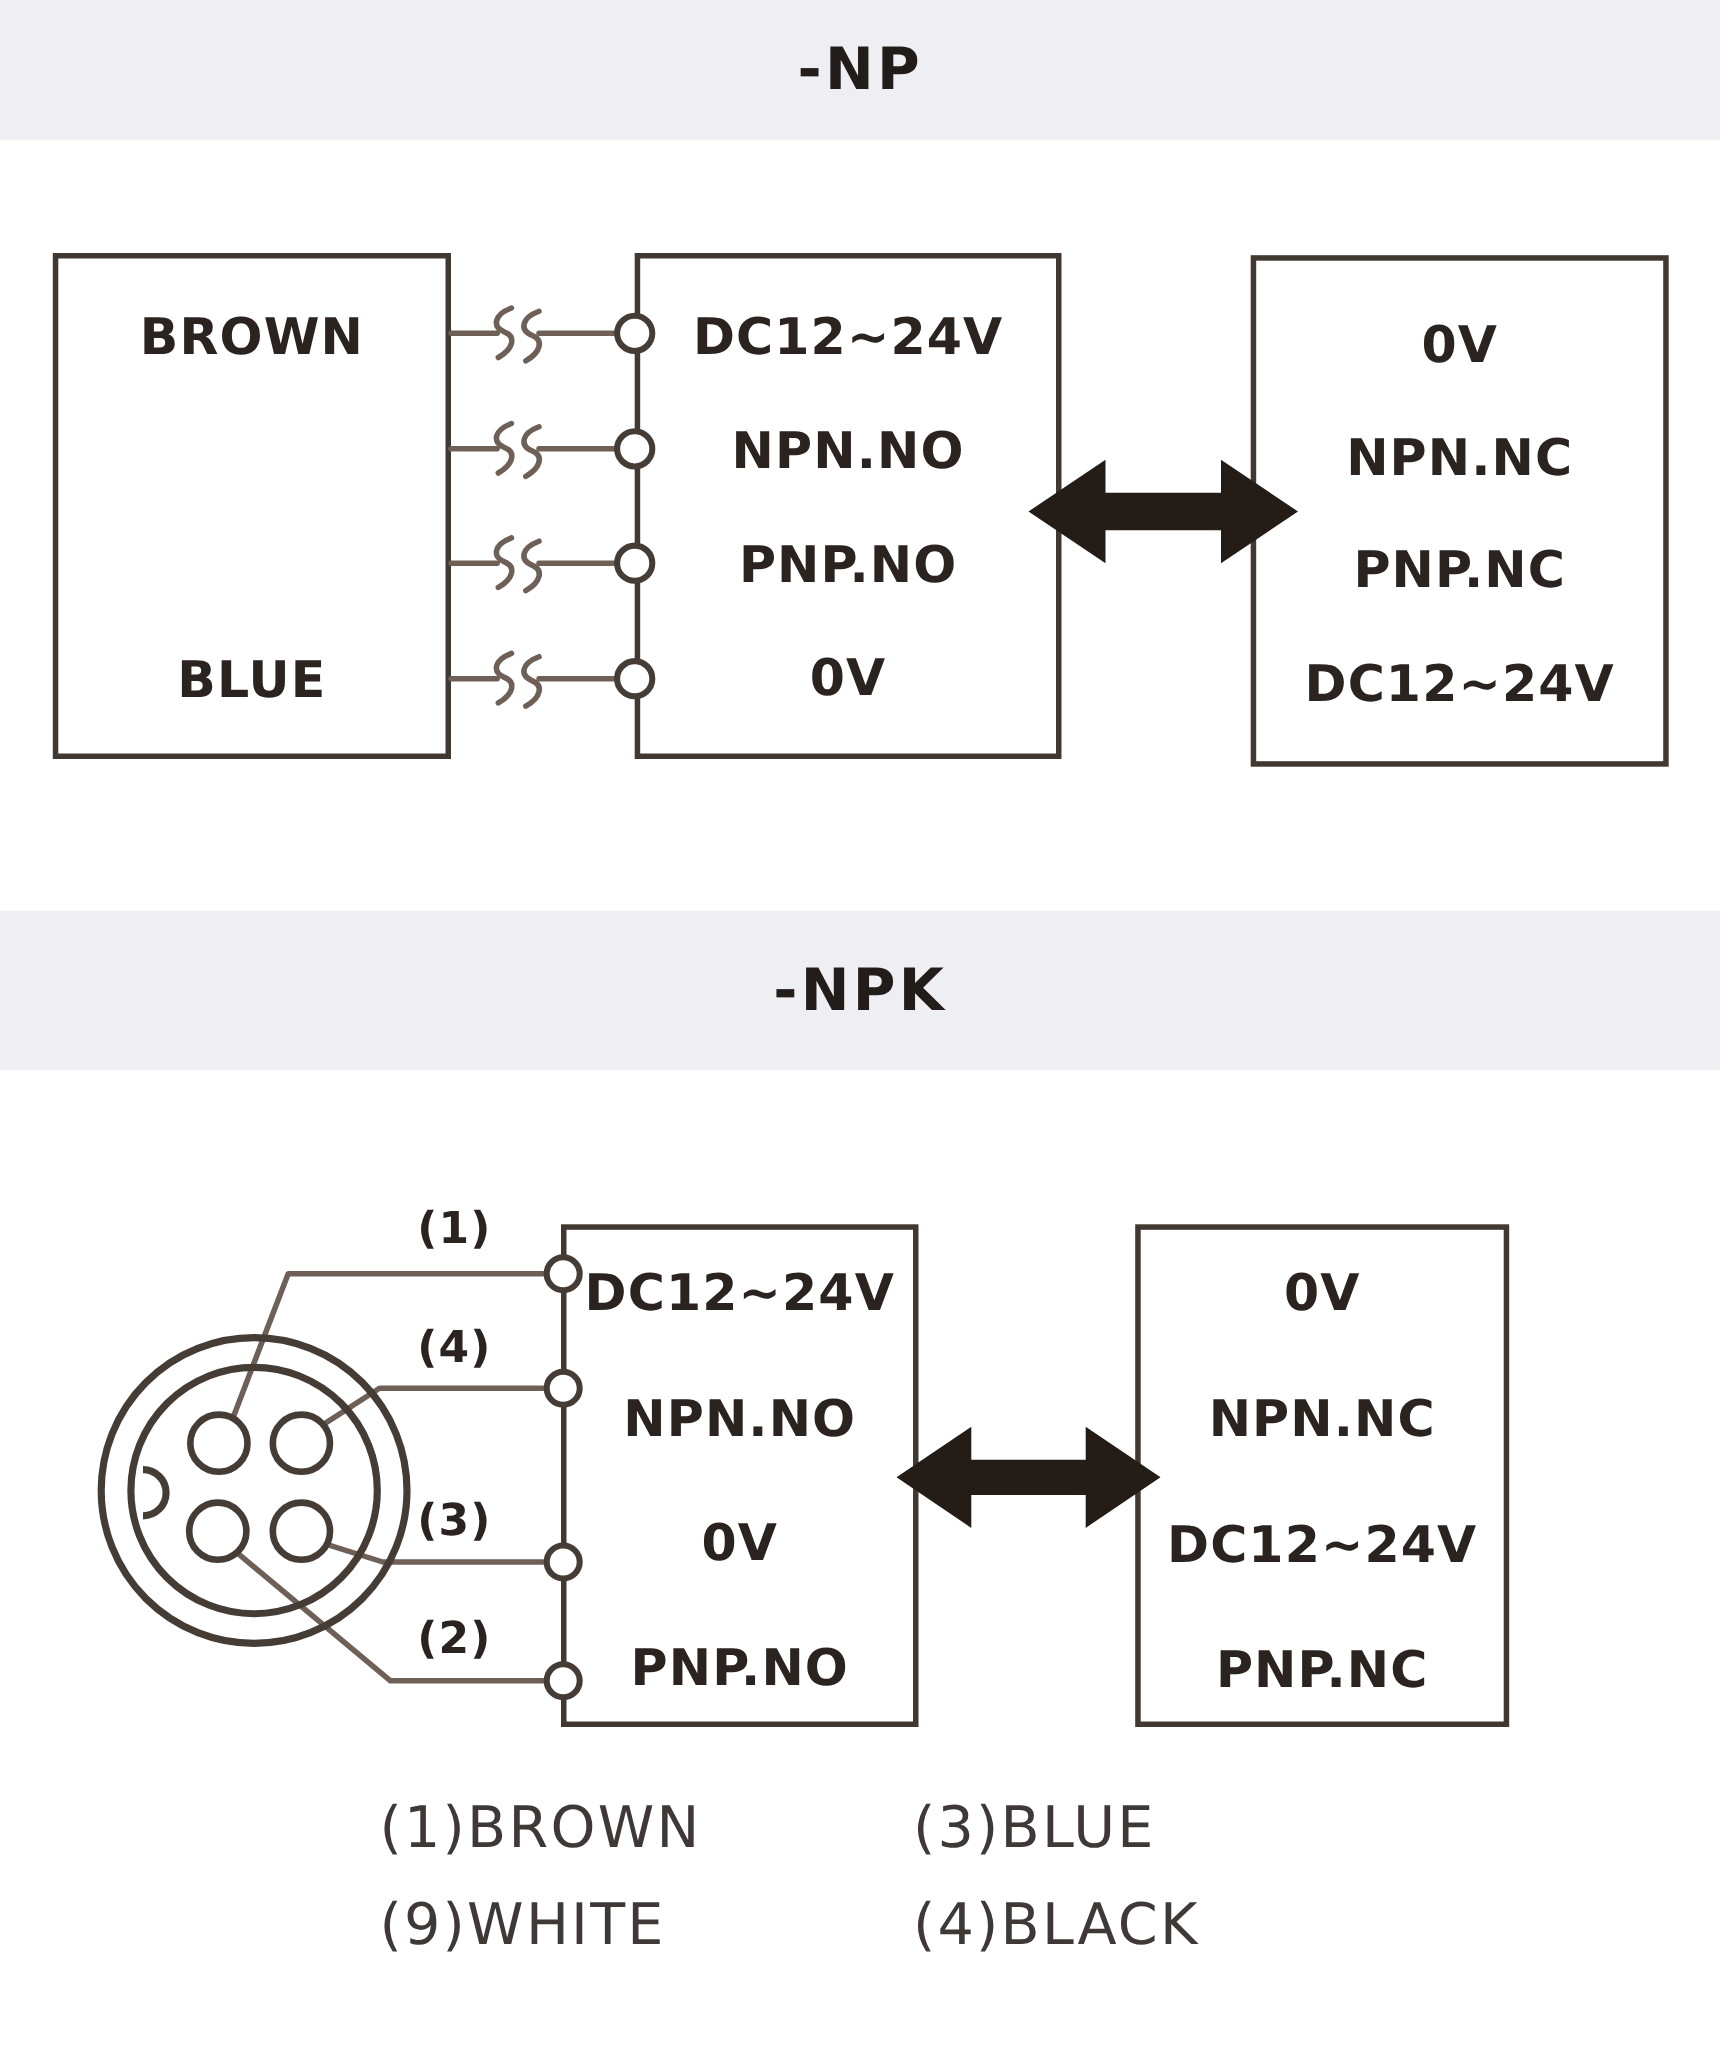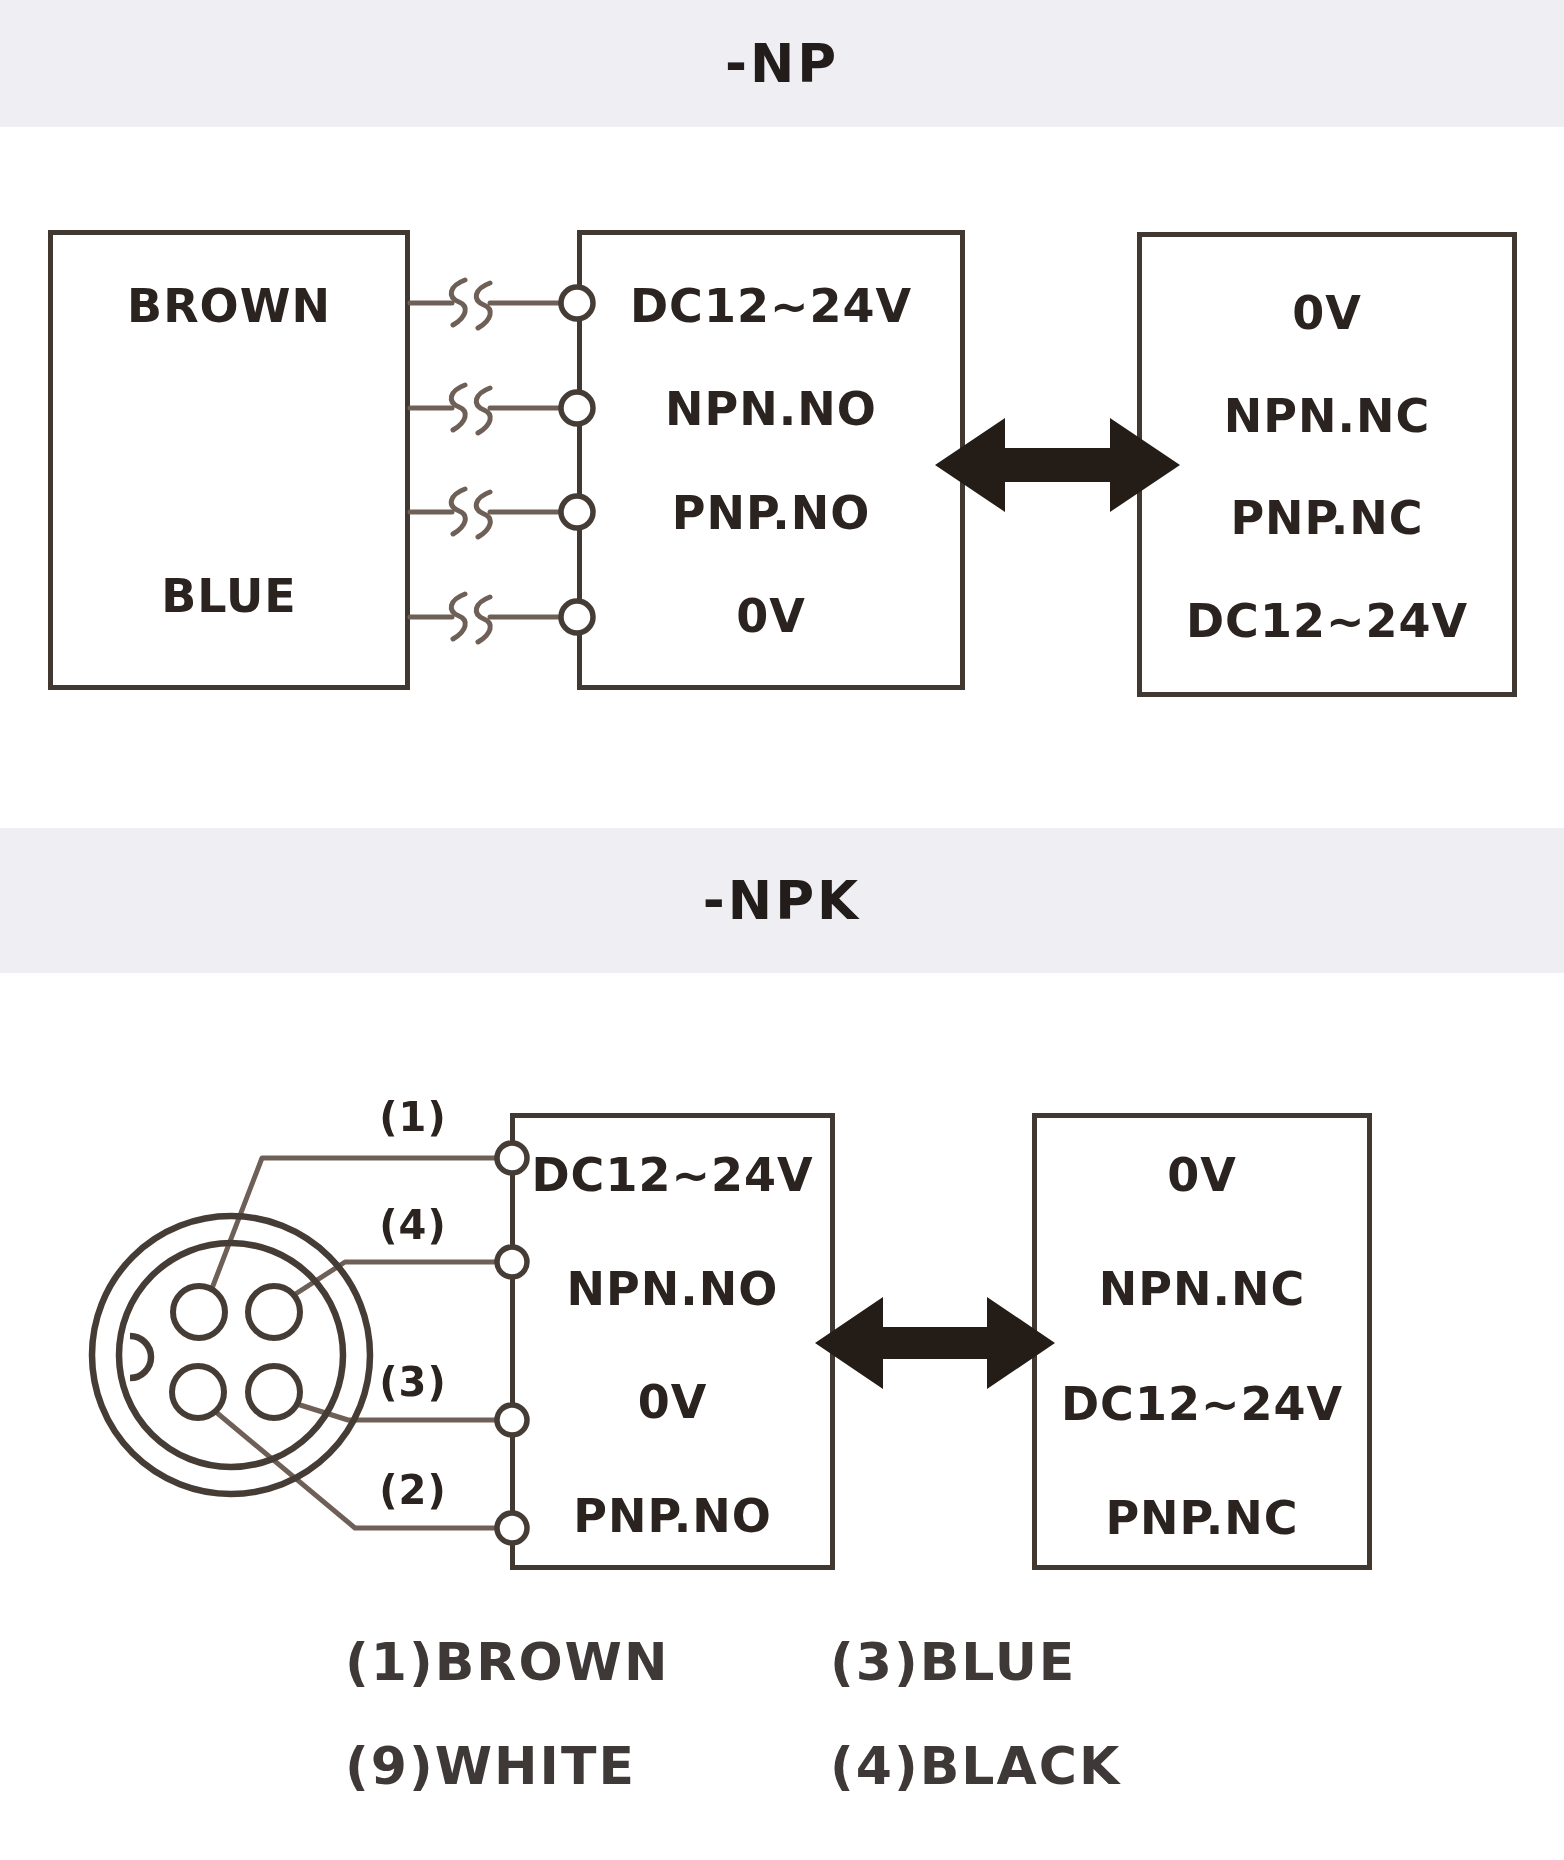--- a/index.html
+++ b/index.html
@@ -25,37 +25,37 @@
     border: 5px solid #413831;
     background: #ffffff;
     box-sizing: border-box;
     display: flex; flex-direction: column; justify-content: space-between;
     text-align: center;
   }
   .box .row {
     font-size: 46px; font-weight: bold; color: #2a2320;
     line-height: 46px; letter-spacing: 1px; white-space: nowrap;
   }
-  #np-left  { left: 48px;   top: 230px;  width: 362px; height: 460px; padding: 48px 0 66px; }
+  #np-left  { left: 48px;   top: 230px;  width: 362px; height: 460px; padding: 48px 0 44px; }
   #np-mid   { left: 577px;  top: 230px;  width: 388px; height: 460px; padding: 48px 0 46px; }
   #np-right { left: 1137px; top: 232px;  width: 380px; height: 465px; padding: 53px 0 48px; }
   #npk-mid  { left: 510px;  top: 1113px; width: 325px; height: 457px; padding: 34px 0 26px; }
   #npk-right{ left: 1032px; top: 1113px; width: 340px; height: 457px; padding: 34px 0 24px; }
   .pin-label {
     position: absolute; transform: translate(-50%, -50%);
     font-size: 40px; font-weight: bold; color: #2a2320; letter-spacing: 1px;
   }
   #pin-1 { left: 413px; top: 1117px; }
   #pin-4 { left: 413px; top: 1225px; }
   #pin-3 { left: 413px; top: 1382px; }
   #pin-2 { left: 413px; top: 1490px; }
   #legend {
     position: absolute; left: 345px; top: 1632px;
-    display: grid; grid-template-columns: 485px auto; row-gap: 44px;
-    font-size: 52px; font-weight: 700; color: #3e3937; letter-spacing: 2px;
+    display: grid; grid-template-columns: 485px auto; row-gap: 28px;
+    font-size: 52px; font-weight: 400; color: #3e3937; letter-spacing: 2px;
   }
   #diagram-overlay {
     position: absolute; left: 0; top: 0;
     pointer-events: none;
   }
 </style>
 </head>
 <body>
 
 <div class="band" id="band-np">

